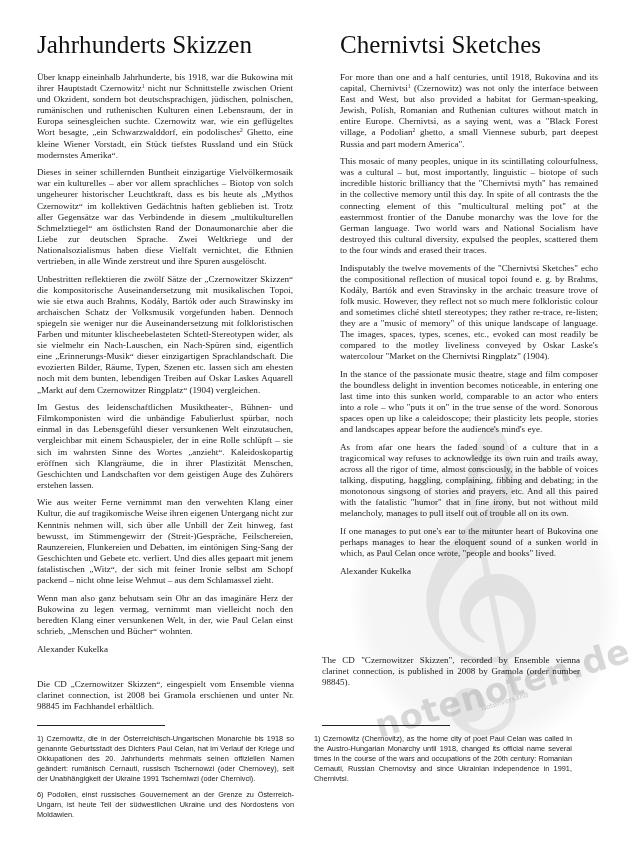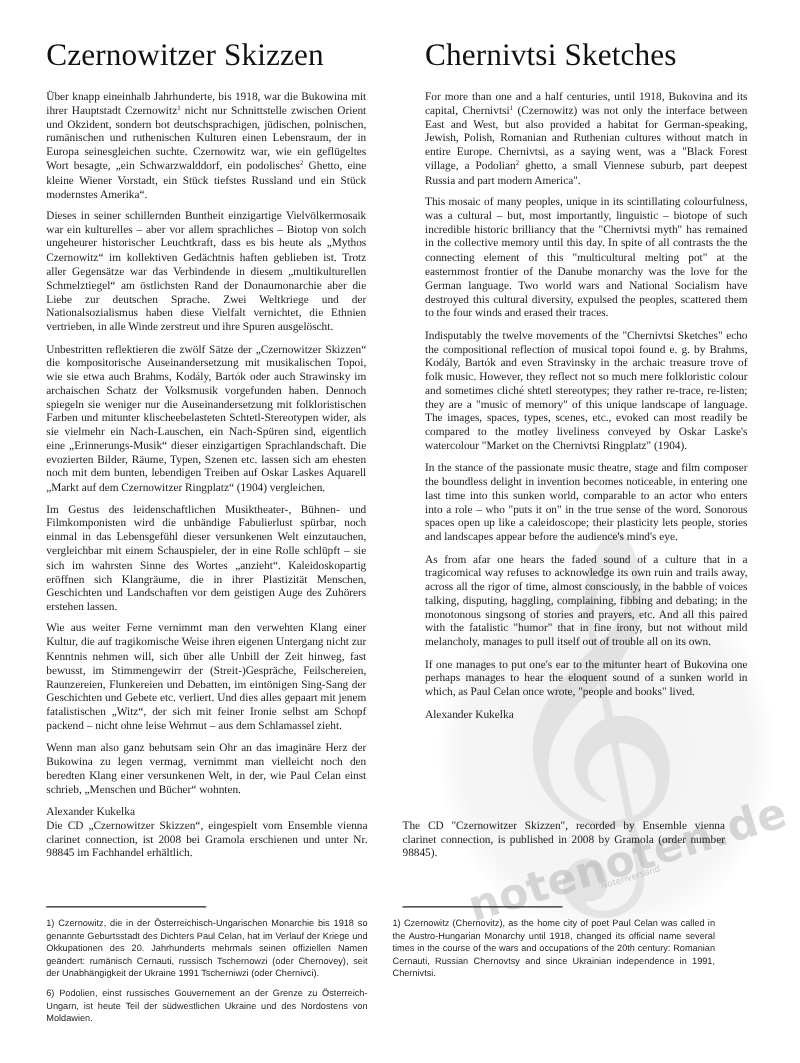--- a/index.html
+++ b/index.html
@@ -45,21 +45,21 @@
     sup { font-size: 5.5px; vertical-align: 3px; line-height: 0; }
     .author {
       font-family: "Liberation Serif", serif; font-size: 9.1px; text-align: left;
       margin-top: 6px; color: #1b1b1b;
     }
 
     .cd-note {
       position: absolute; top: 655px; width: 257px; z-index: 1;
       font-family: "Liberation Serif", serif; font-size: 9.05px; line-height: 11.1px; text-align: justify; color: #1b1b1b;
     }
-    .cd-note.left { left: 37px; }
+    .cd-note.left { left: 37px; margin-top: 24px; }
     .cd-note.right { left: 322px; width: 258px; }
 
     .fn-rule { position: absolute; top: 725px; width: 128px; height: 1px; background: #222; z-index: 1; }
     .fn-rule.left { left: 37px; }
     .fn-rule.right { left: 322px; }
 
     .footnotes { position: absolute; top: 734px; width: 257px; z-index: 1; }
     .footnotes.left { left: 37px; }
     .footnotes.right { left: 314px; width: 258px; }
     .footnotes p {
@@ -73,21 +73,21 @@
 <div class="page">
 
   <div class="watermark">
     <div class="disc"></div>
     <div class="clef">𝄞</div>
     <div class="brand">notenoten.de</div>
     <div class="tagline">Notenversand</div>
   </div>
 
   <div class="column left">
-    <h1>Czernowitzer Skizzen</h1>
+    <h1>Jahrhunderts Skizzen</h1>
     <p class="body"><span>Über knapp eineinhalb Jahrhunderte, bis 1918, war die Bukowina mit ihrer Hauptstadt Czernowitz</span><sup>1</sup><span> nicht nur Schnittstelle zwischen Orient und Okzident, sondern bot deutschsprachigen, jüdischen, polnischen, rumänischen und ruthenischen Kulturen einen Lebensraum, der in Europa seinesgleichen suchte. Czernowitz war, wie ein geflügeltes Wort besagte, „ein Schwarzwalddorf, ein podolisches</span><sup>2</sup><span> Ghetto, eine kleine Wiener Vorstadt, ein Stück tiefstes Russland und ein Stück modernstes Amerika“.</span></p>
     <p class="body">Dieses in seiner schillernden Buntheit einzigartige Vielvölkermosaik war ein kulturelles – aber vor allem sprachliches – Biotop von solch ungeheurer historischer Leuchtkraft, dass es bis heute als „Mythos Czernowitz“ im kollektiven Gedächtnis haften geblieben ist. Trotz aller Gegensätze war das Verbindende in diesem „multikulturellen Schmelztiegel“ am östlichsten Rand der Donaumonarchie aber die Liebe zur deutschen Sprache. Zwei Weltkriege und der Nationalsozialismus haben diese Vielfalt vernichtet, die Ethnien vertrieben, in alle Winde zerstreut und ihre Spuren ausgelöscht.</p>
     <p class="body">Unbestritten reflektieren die zwölf Sätze der „Czernowitzer Skizzen“ die kompositorische Auseinandersetzung mit musikalischen Topoi, wie sie etwa auch Brahms, Kodály, Bartók oder auch Strawinsky im archaischen Schatz der Volksmusik vorgefunden haben. Dennoch spiegeln sie weniger nur die Auseinandersetzung mit folkloristischen Farben und mitunter klischeebelasteten Schtetl-Stereotypen wider, als sie vielmehr ein Nach-Lauschen, ein Nach-Spüren sind, eigentlich eine „Erinnerungs-Musik“ dieser einzigartigen Sprachlandschaft. Die evozierten Bilder, Räume, Typen, Szenen etc. lassen sich am ehesten noch mit dem bunten, lebendigen Treiben auf Oskar Laskes Aquarell „Markt auf dem Czernowitzer Ringplatz“ (1904) vergleichen.</p>
     <p class="body">Im Gestus des leidenschaftlichen Musiktheater-, Bühnen- und Filmkomponisten wird die unbändige Fabulierlust spürbar, noch einmal in das Lebensgefühl dieser versunkenen Welt einzutauchen, vergleichbar mit einem Schauspieler, der in eine Rolle schlüpft – sie sich im wahrsten Sinne des Wortes „anzieht“. Kaleidoskopartig eröffnen sich Klangräume, die in ihrer Plastizität Menschen, Geschichten und Landschaften vor dem geistigen Auge des Zuhörers erstehen lassen.</p>
     <p class="body">Wie aus weiter Ferne vernimmt man den verwehten Klang einer Kultur, die auf tragikomische Weise ihren eigenen Untergang nicht zur Kenntnis nehmen will, sich über alle Unbill der Zeit hinweg, fast bewusst, im Stimmengewirr der (Streit-)Gespräche, Feilschereien, Raunzereien, Flunkereien und Debatten, im eintönigen Sing-Sang der Geschichten und Gebete etc. verliert. Und dies alles gepaart mit jenem fatalistischen „Witz“, der sich mit feiner Ironie selbst am Schopf packend – nicht ohne leise Wehmut – aus dem Schlamassel zieht.</p>
     <p class="body">Wenn man also ganz behutsam sein Ohr an das imaginäre Herz der Bukowina zu legen vermag, vernimmt man vielleicht noch den beredten Klang einer versunkenen Welt, in der, wie Paul Celan einst schrieb, „Menschen und Bücher“ wohnten.</p>
     <div class="author">Alexander Kukelka</div>
   </div>
 
   <div class="column right">

